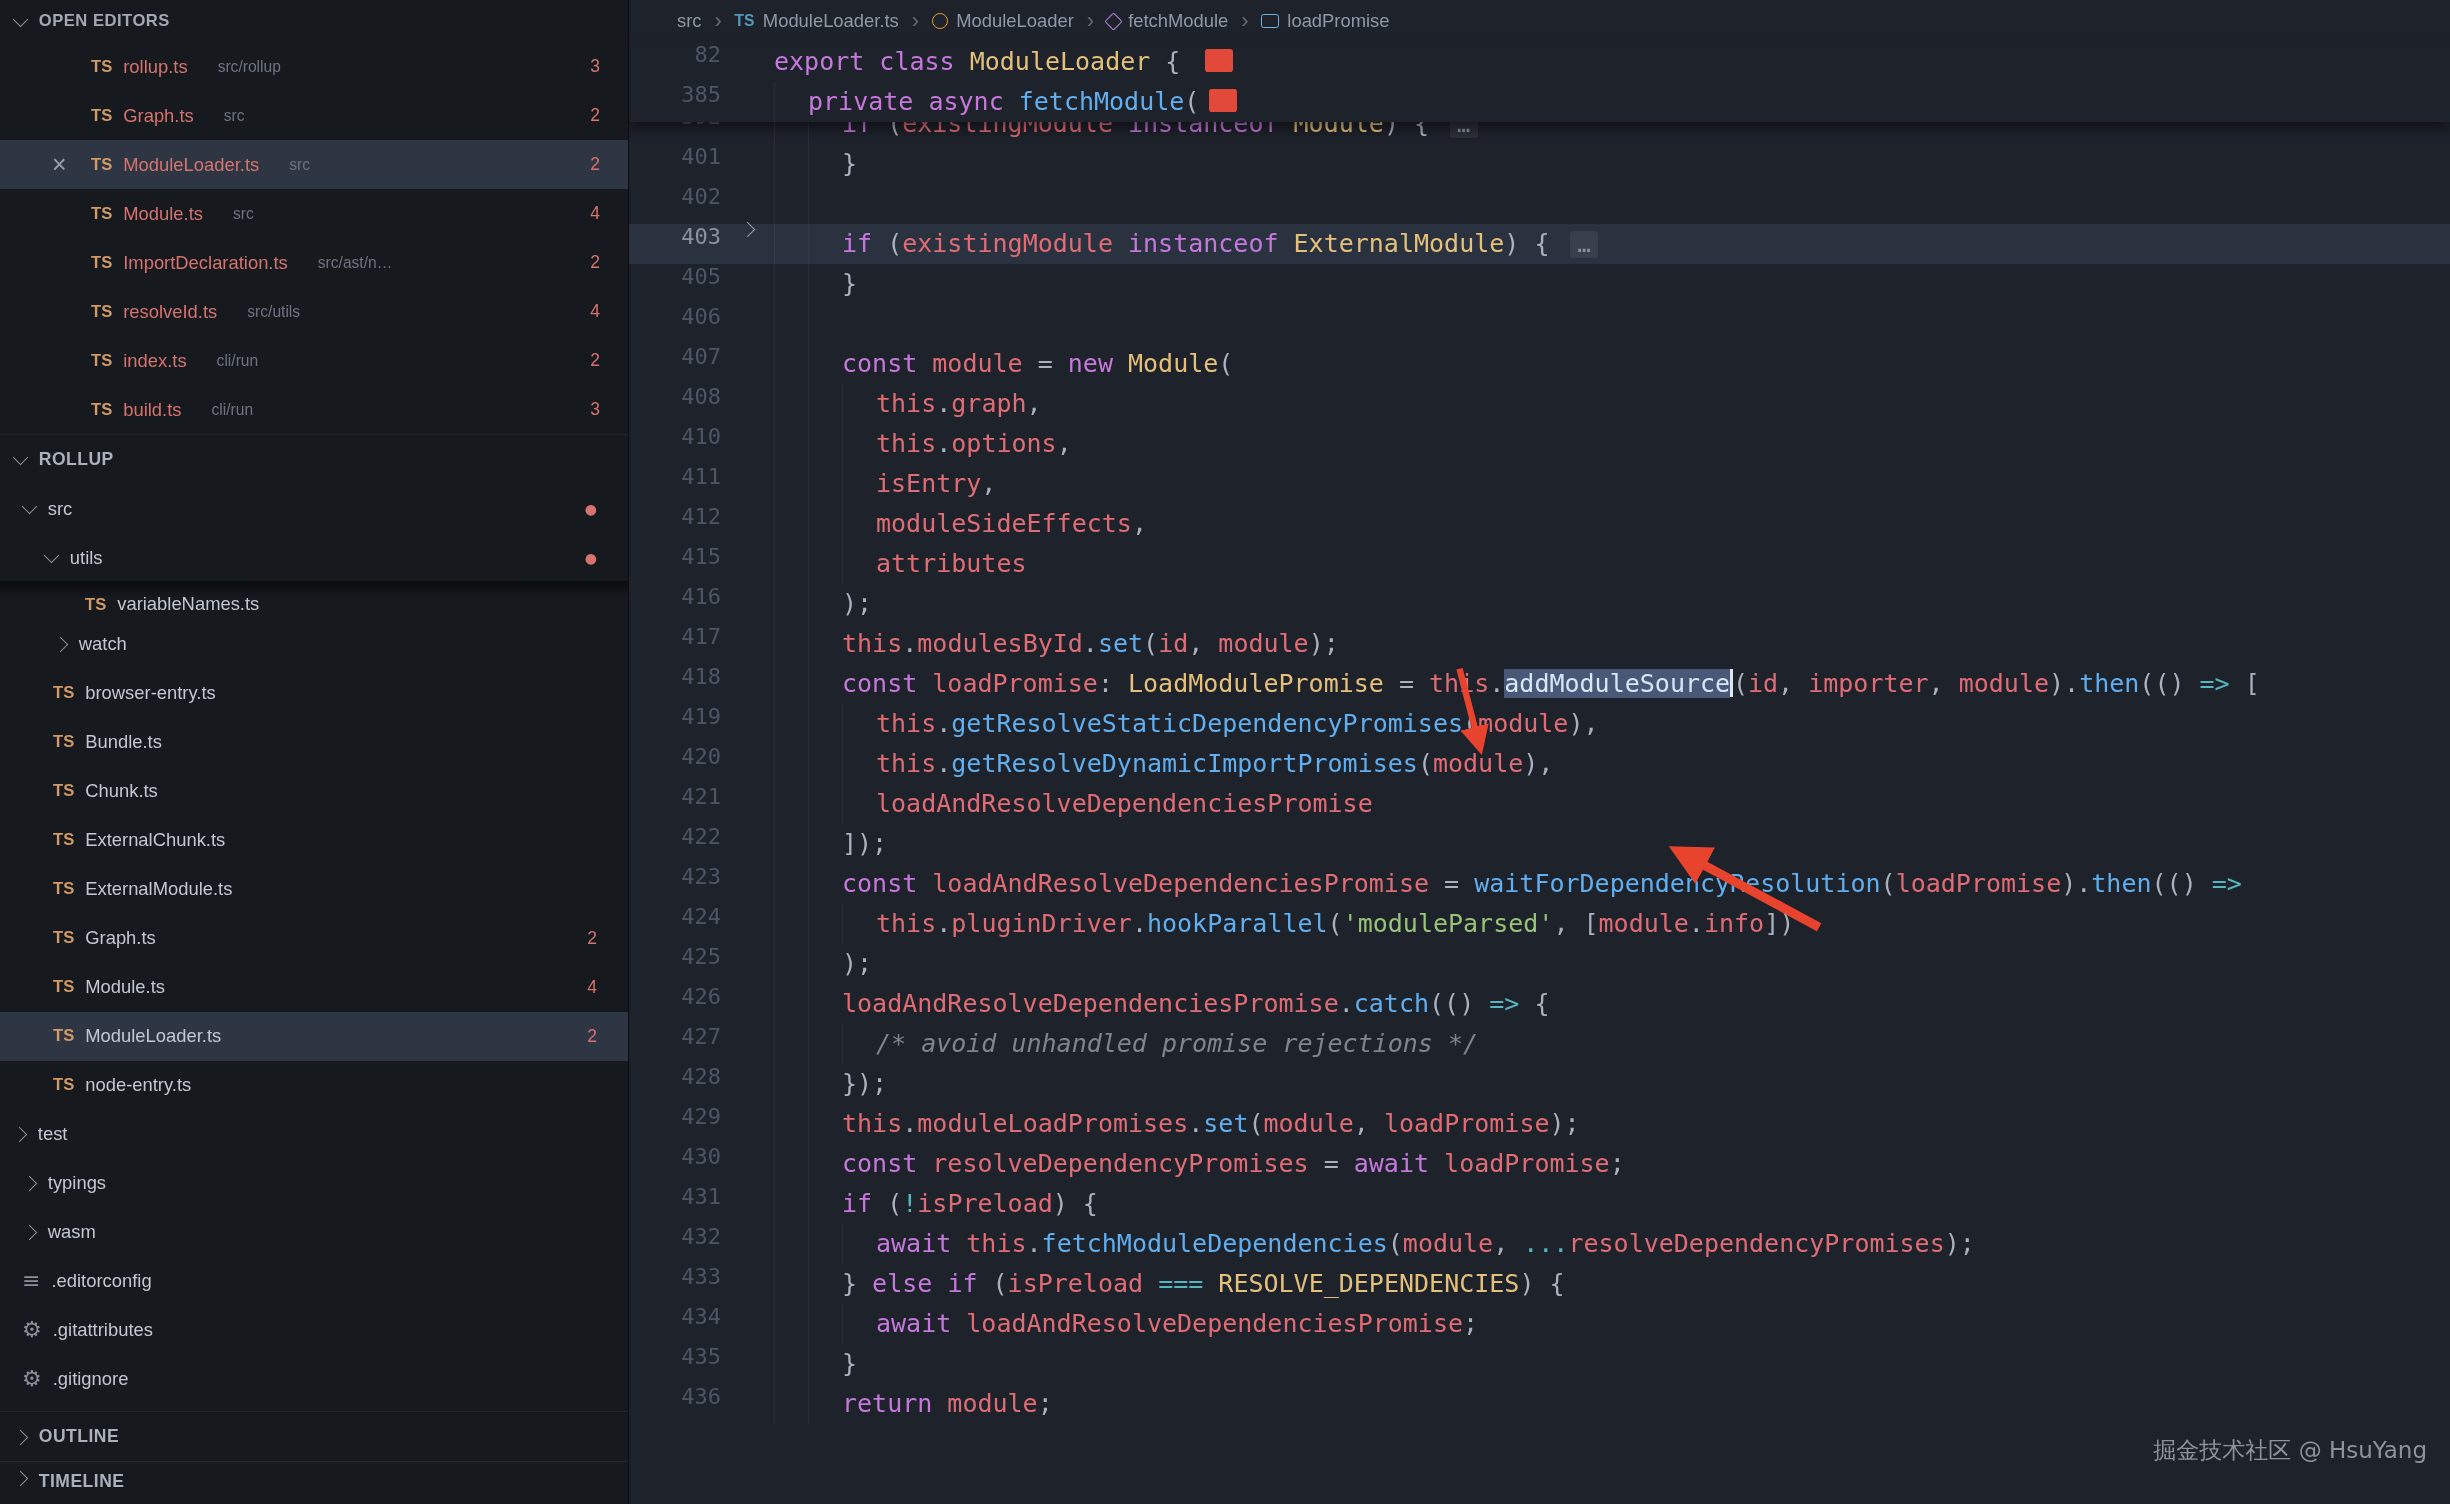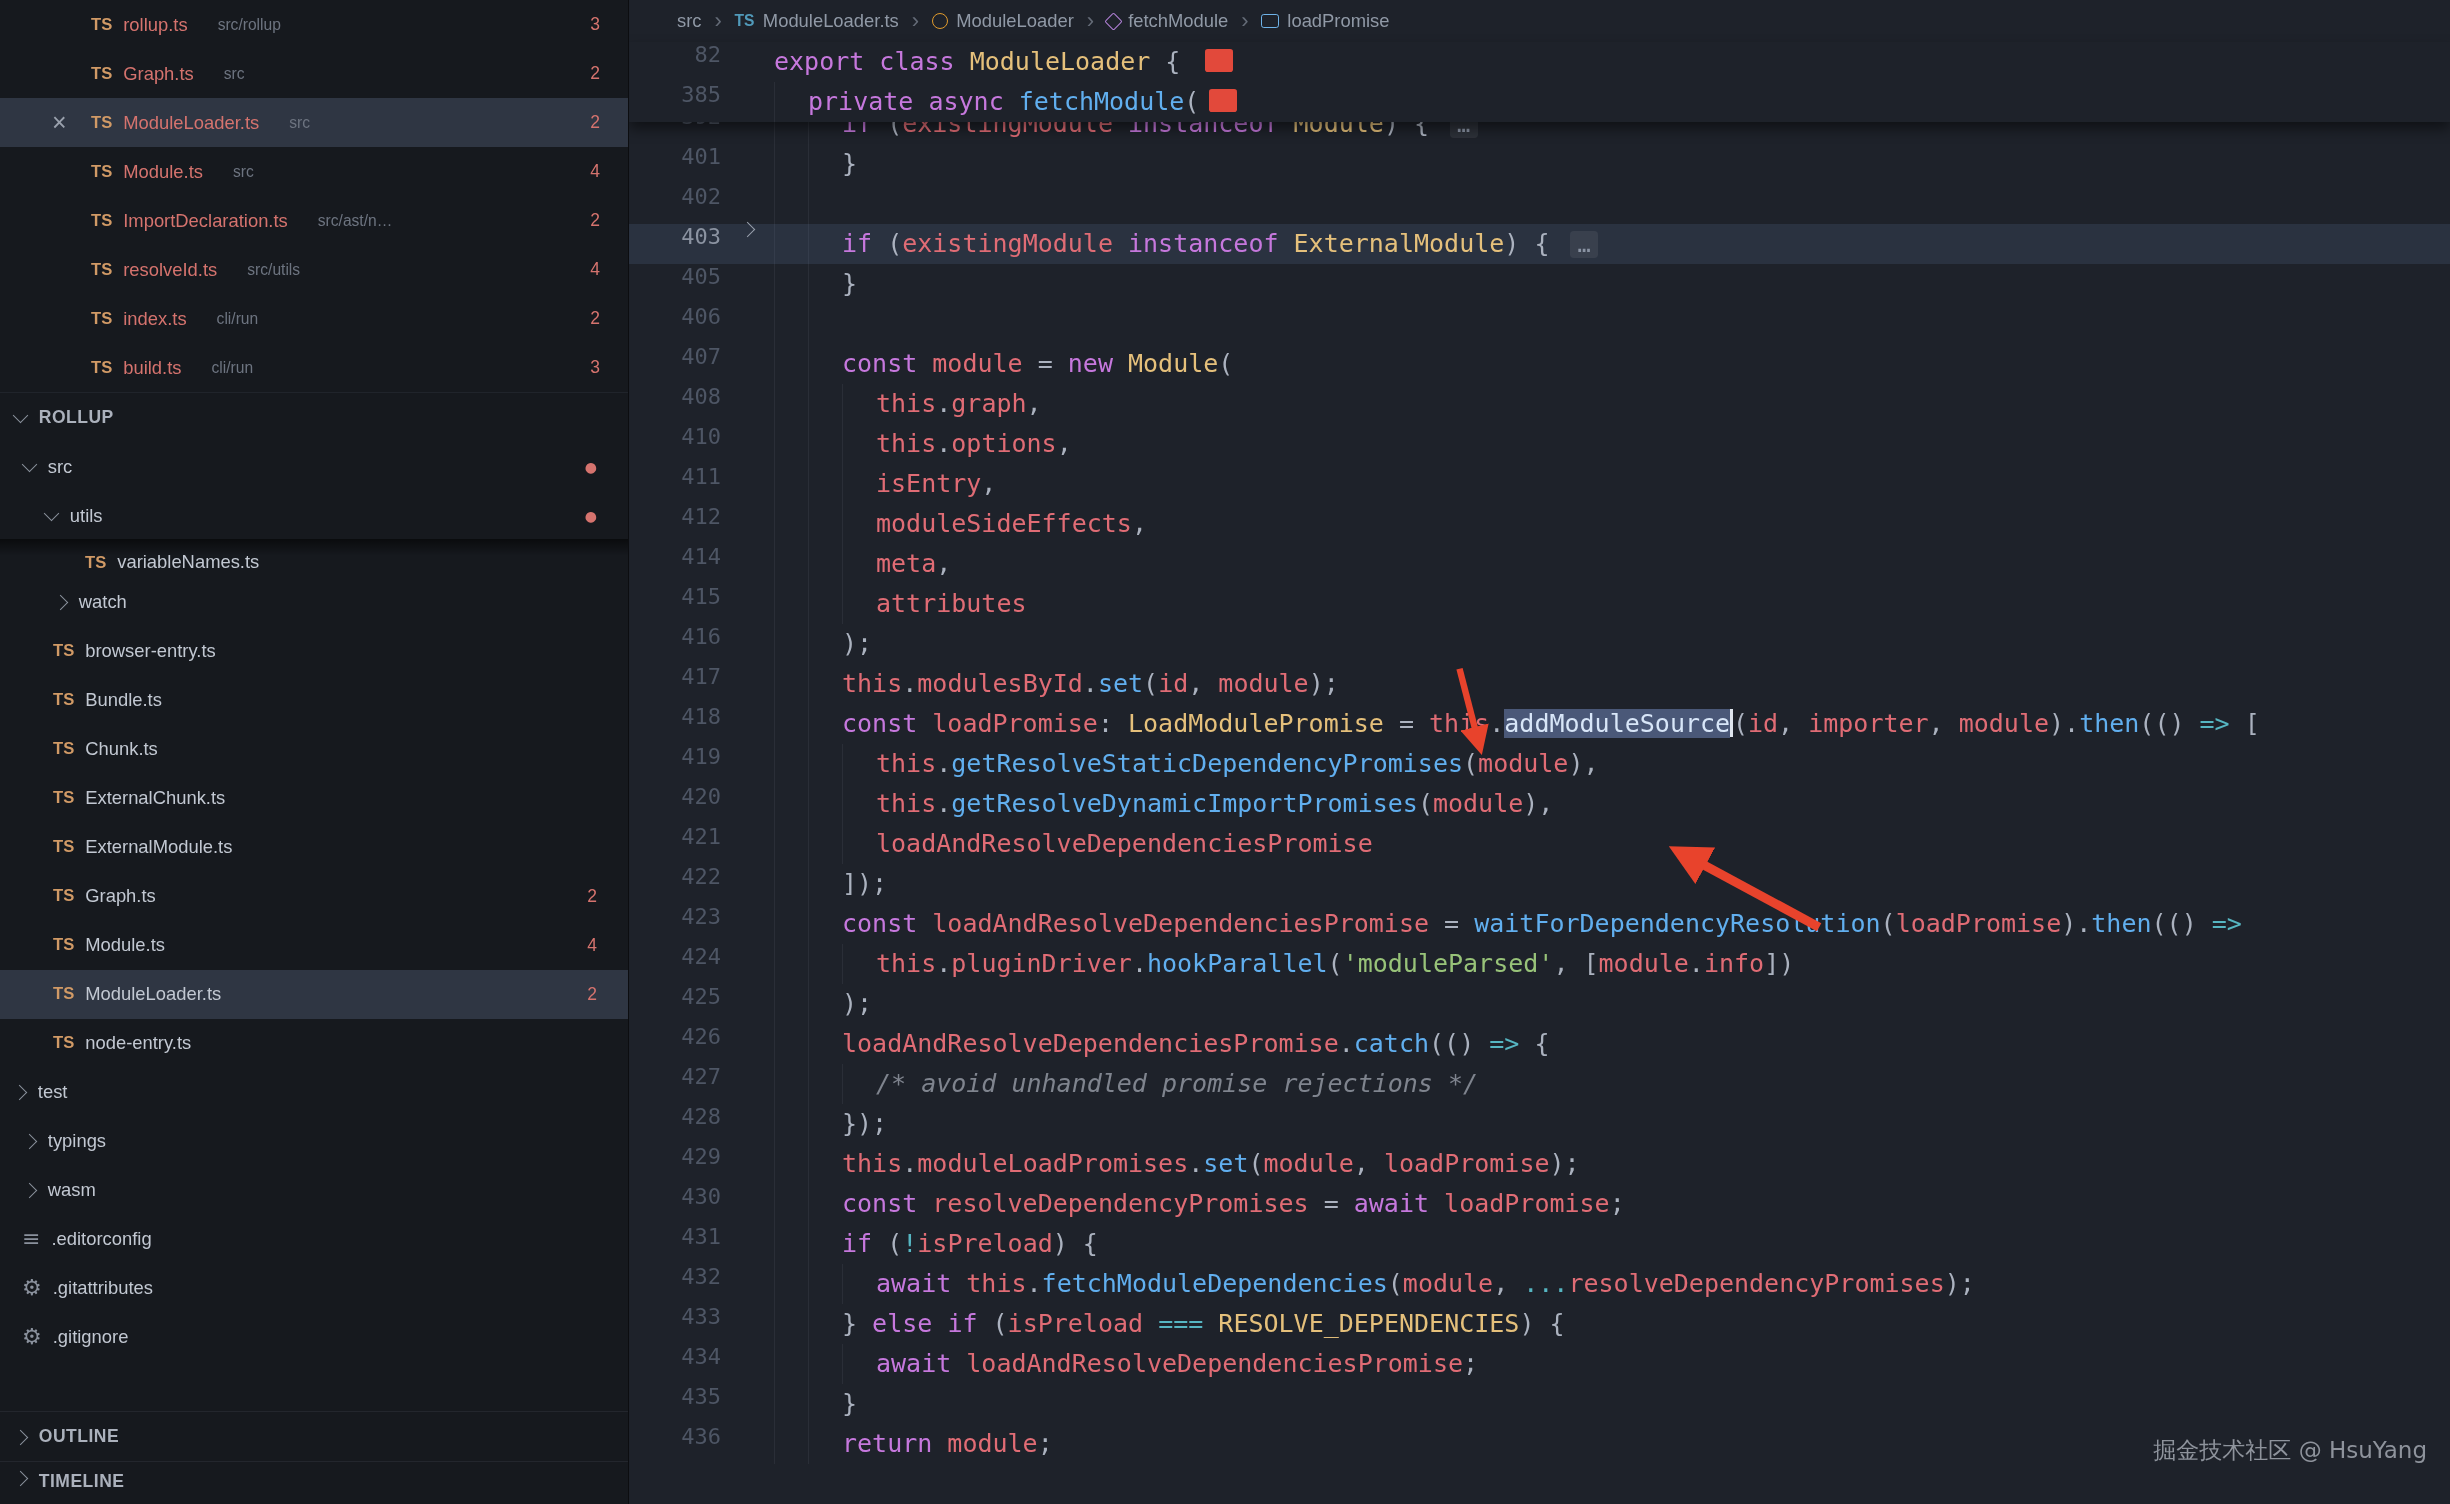--- a/index.html
+++ b/index.html
@@ -84,20 +84,24 @@
   .annot{position:absolute;inset:0;z-index:6;pointer-events:none;}
   .watermark{position:absolute;right:23px;bottom:39px;font-size:23px;color:#8e939c;z-index:7;
              font-family:"DejaVu Sans","Liberation Sans",sans-serif;}
 </style>
 </head>
 <body>
 
 <div class="app">
 
   <aside class="sidebar">
+    <div class="sec-hdr oe-hdr">
+      <span class="chev"></span>
+      <span class="sec-title">OPEN EDITORS</span>
+    </div>
     <div class="oe-list">
         <div class="oe-row">
           <span class="oe-close"></span>
           <span class="ficon ts">TS</span>
           <span class="fname mod">rollup.ts</span>
           <span class="fpath">src/rollup</span>
           <span class="badge">3</span>
         </div>
         <div class="oe-row">
           <span class="oe-close"></span>
@@ -371,25 +375,20 @@
             <span class="g-num">411</span>
             <span class="g-fold"></span>
             <div class="cl-code"><span class="ind"></span><span class="ind"></span><span class="ind"></span><span class="tk-var">isEntry</span><span class="tk-txt">,</span></div>
           </div>
           <div class="cl-row">
             <span class="g-num">412</span>
             <span class="g-fold"></span>
             <div class="cl-code"><span class="ind"></span><span class="ind"></span><span class="ind"></span><span class="tk-var">moduleSideEffects</span><span class="tk-txt">,</span></div>
           </div>
           <div class="cl-row">
-            <span class="g-num">414</span>
-            <span class="g-fold"></span>
-            <div class="cl-code"><span class="ind"></span><span class="ind"></span><span class="ind"></span><span class="tk-var">meta</span><span class="tk-txt">,</span></div>
-          </div>
-          <div class="cl-row">
             <span class="g-num">415</span>
             <span class="g-fold"></span>
             <div class="cl-code"><span class="ind"></span><span class="ind"></span><span class="ind"></span><span class="tk-var">attributes</span></div>
           </div>
           <div class="cl-row">
             <span class="g-num">416</span>
             <span class="g-fold"></span>
             <div class="cl-code"><span class="ind"></span><span class="ind"></span><span class="tk-txt">);</span></div>
           </div>
           <div class="cl-row">

